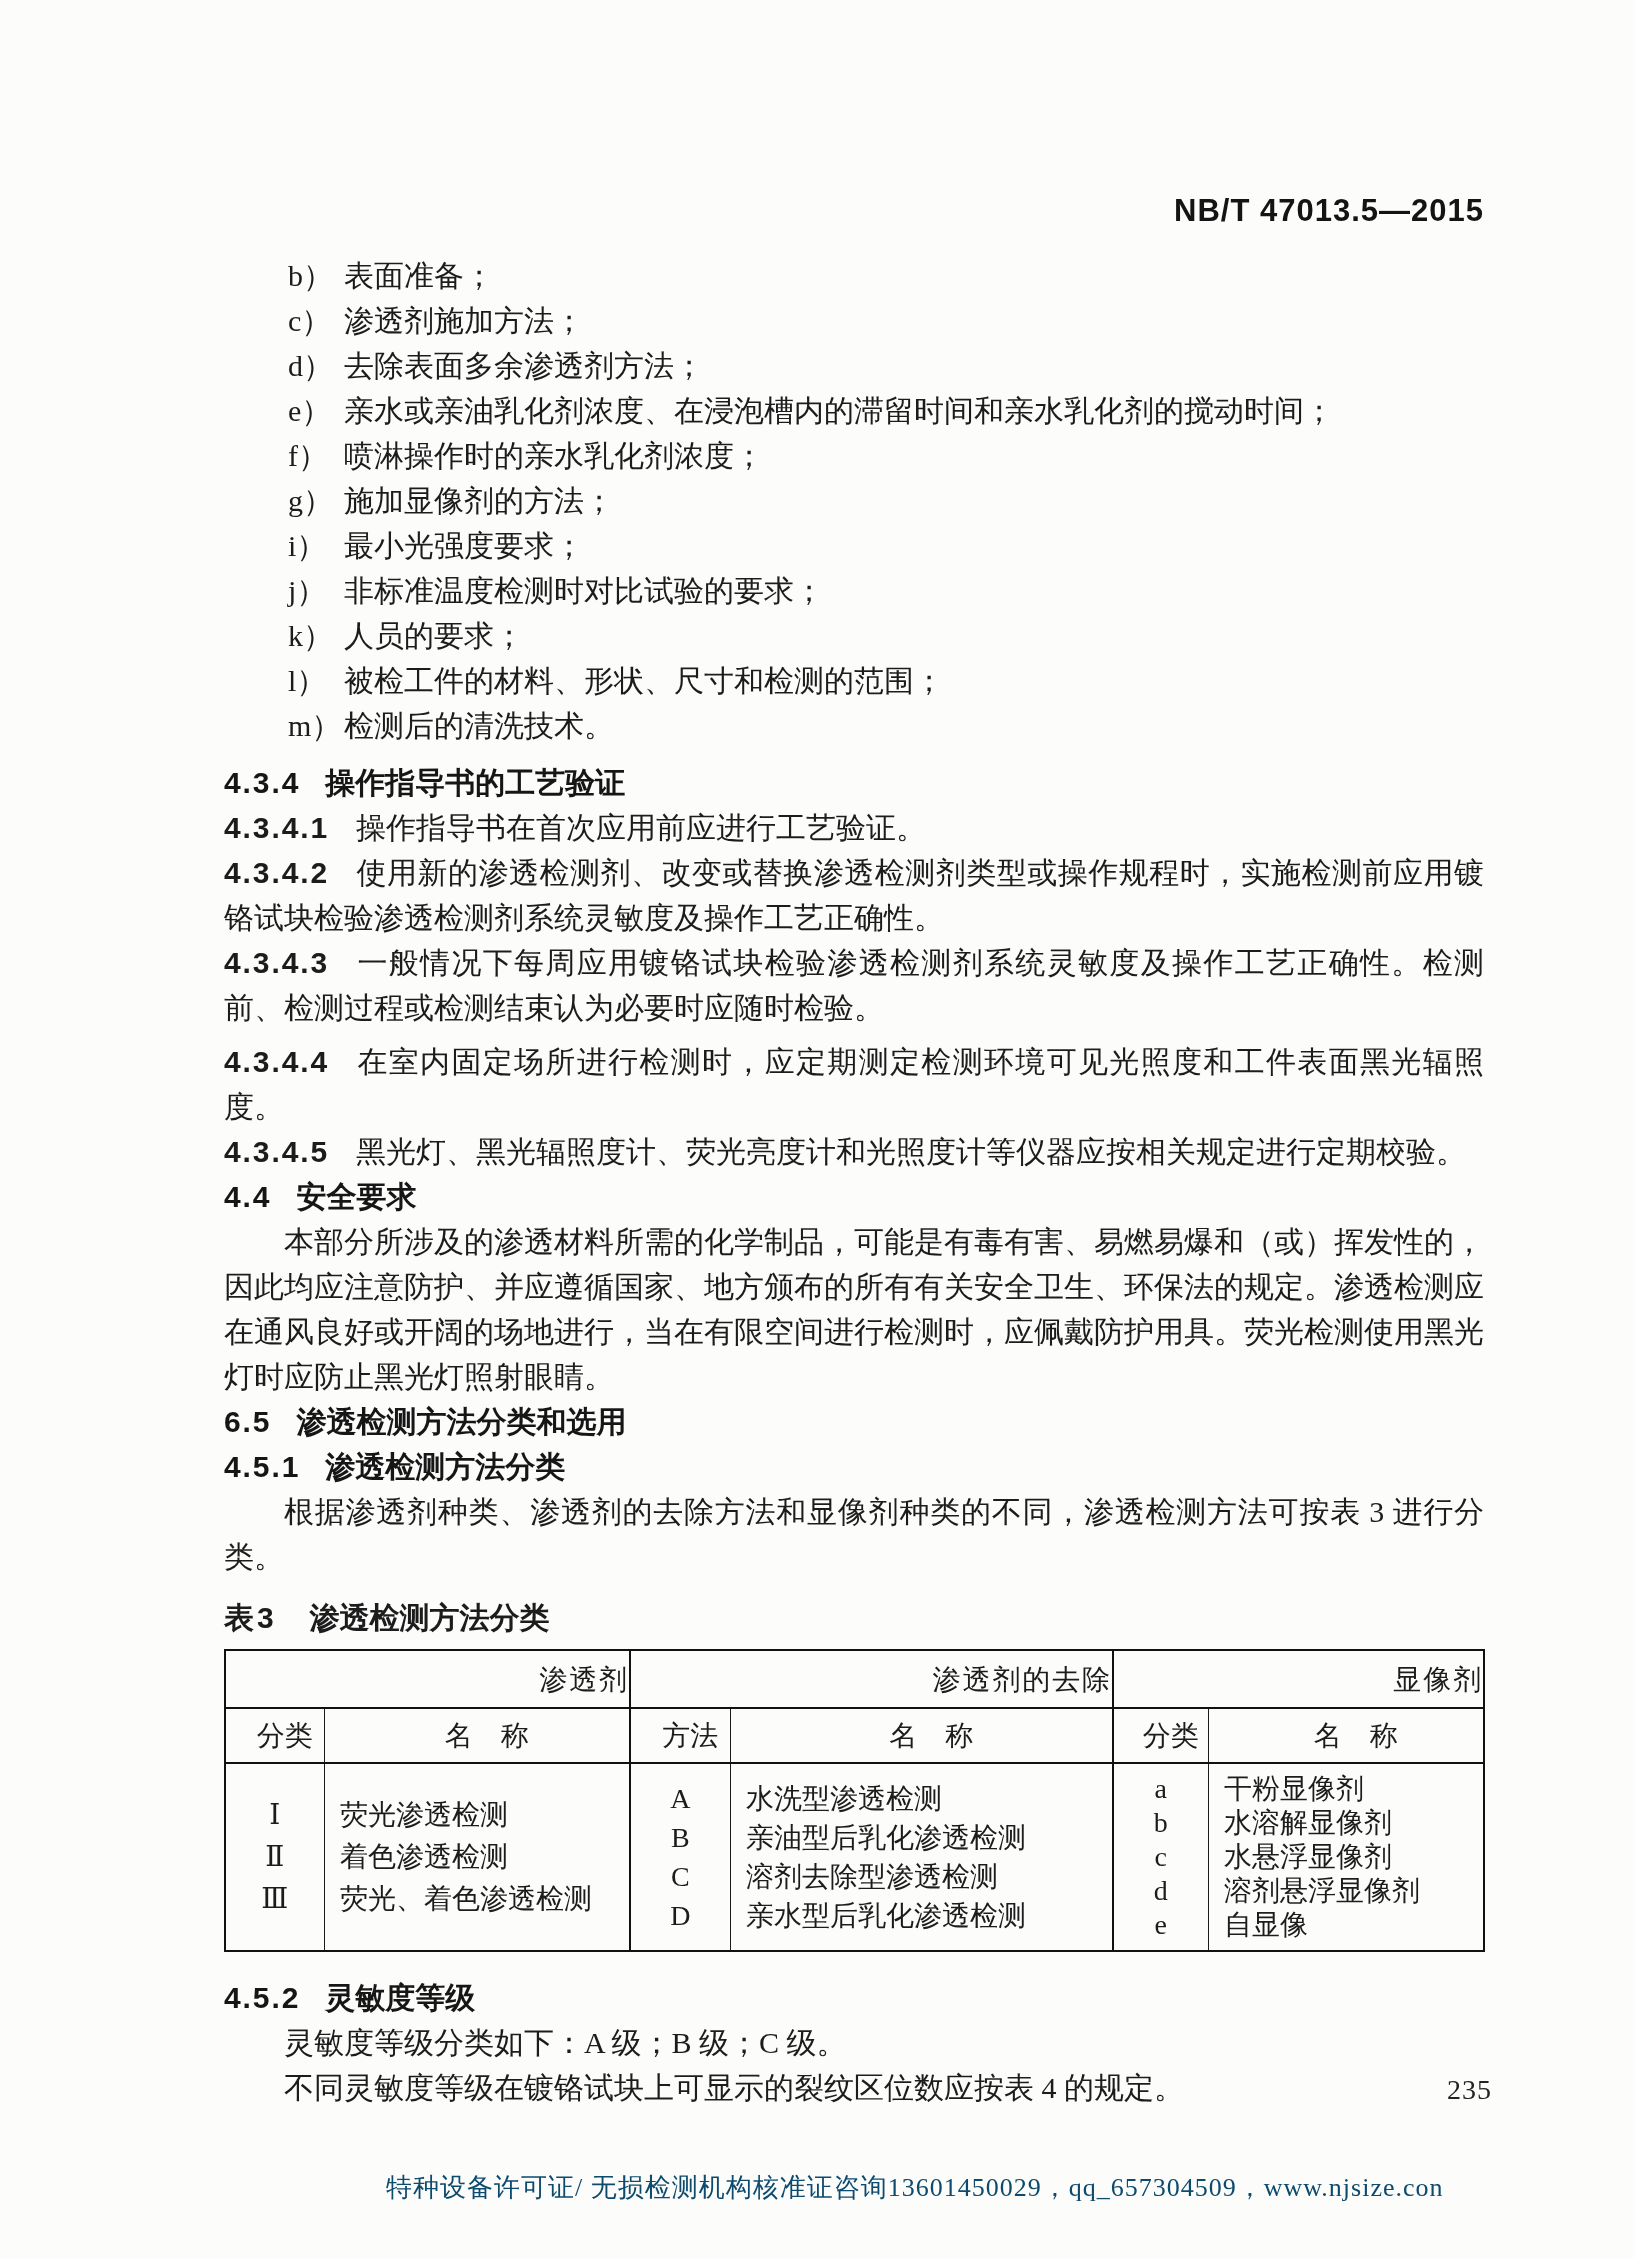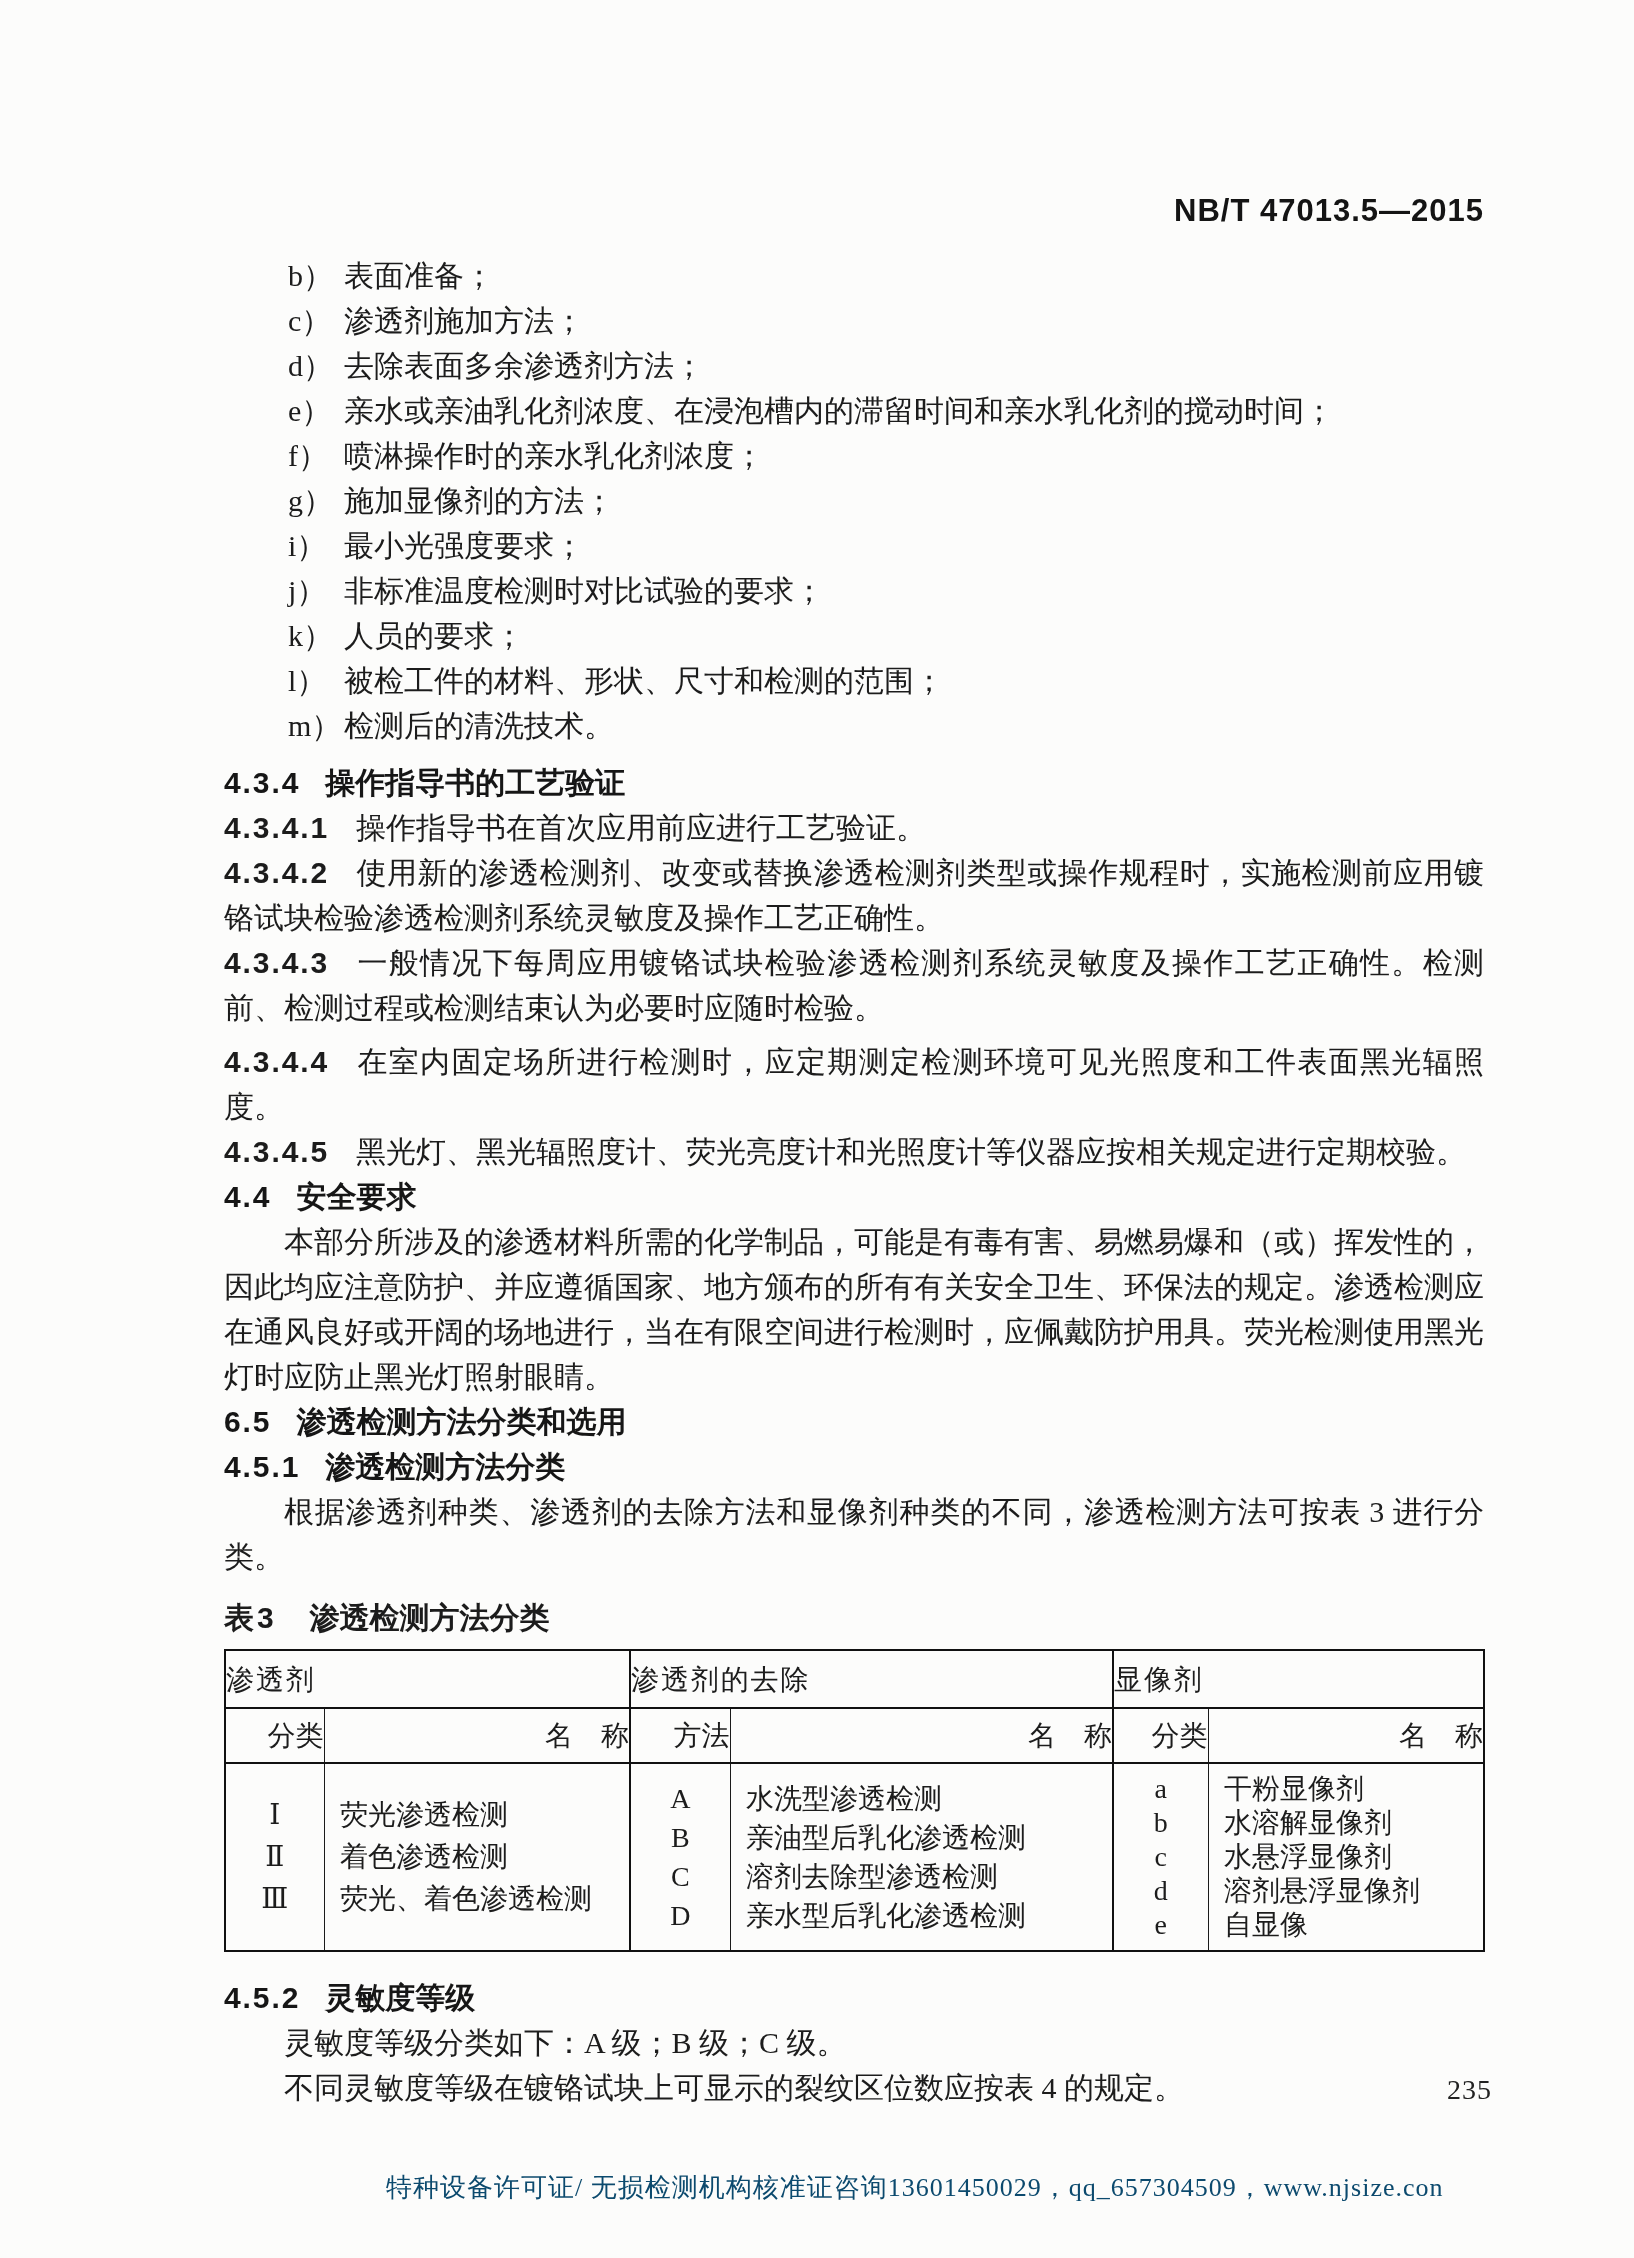--- a/index.html
+++ b/index.html
@@ -54,26 +54,26 @@
     font-size:28px; color:#1c1c1c;
     text-align:left;
   }
   table.t3 th, table.t3 td{
     border:1.9px solid #1a1a1a;
     padding:0; vertical-align:middle;
     font-weight:normal;
   }
   table.t3{ border:2.9px solid #111; }
   tr.grp-row th{
-    height:56px; text-align:left; border-bottom:2.9px solid #111;
+    height:56px; text-align:right; border-bottom:2.9px solid #111;
     letter-spacing:1.9px;
     font-family:Liberation Serif, serif;
   }
   tr.hdr-row th{
-    height:53px; text-align:right; border-bottom:2.9px solid #111;padding-left:20px;
+    height:53px; text-align:center; border-bottom:2.9px solid #111;padding-left:20px;
   }
   td.c-center{ text-align:center; }
   td.c-left .cellline{ padding-left:15.4px; }
   .cellline{ display:block; line-height:34px; }
   .lines3 .cellline{ line-height:42px; }
   .lines4 .cellline{ line-height:39px; }
   .lines5 .cellline{ line-height:34px; }
   td .cellwrap{ padding:7.7px 0; }
   .grp-b{ border-left:2.9px solid #111 !important; }
   

